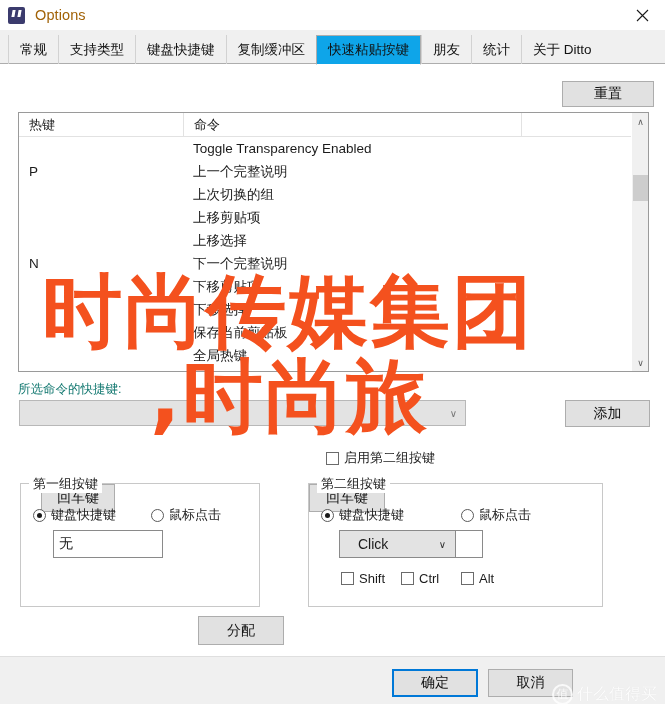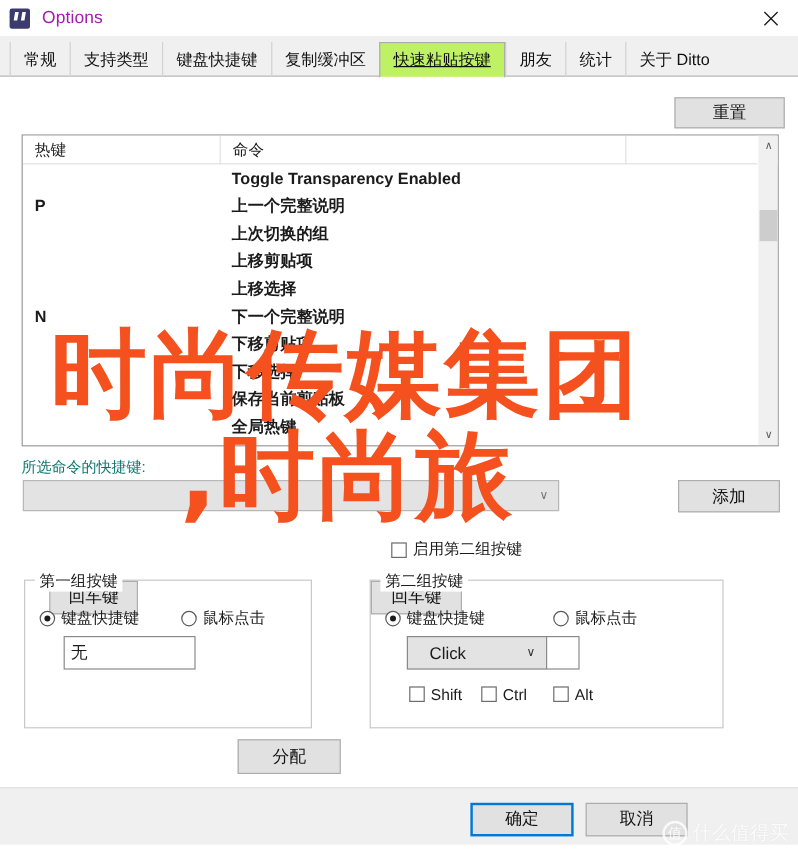--- a/index.html
+++ b/index.html
@@ -47,21 +47,21 @@
     content: "";
     position: absolute;
     left: 10px; top: 3px;
     width: 3px; height: 7px;
     background: #ffffff;
     transform: skewX(-10deg);
   }
   .title-text {
     margin-left: 10px;
     font-size: 14.5px;
-    color: #a21caf;
+    color: #a16207;
     letter-spacing: 0.1px;
   }
   .win-close {
     position: absolute;
     right: 0; top: 0;
     width: 46px; height: 30px;
     display: flex; align-items: center; justify-content: center;
     color: #1b1b1b;
     font-size: 15px;
     cursor: default;
@@ -89,27 +89,26 @@
     padding: 0 11px;
     font-size: 13.5px;
     color: #111;
     border-left: 1px solid #d2d2d2;
     background: transparent;
     cursor: default;
     white-space: nowrap;
   }
   .tab:first-child { border-left: 1px solid #d2d2d2; }
   .tab.active {
-    background: #bef264;
+    background: #0ea5e9;
     border: 1px solid #adadad;
     border-bottom: 1px solid #ffffff;
     margin-bottom: -1px;
     position: relative;
     z-index: 3;
-    text-decoration: underline;
   }
 
   
   .page {
     position: absolute;
     left: 0; top: 64px;
     width: 665px; height: 588px;
     background: #ffffff;
   }
 
@@ -161,21 +160,21 @@
     font-size: 13px;
     color: #1b1b1b;
   }
   .lv-th.c0 { left: 10px; }
   .lv-th.c1 { left: 164px; padding-left: 10px; border-left: 1px solid #e2e2e2; height: 24px; }
   .lv-divider {
     position: absolute;
     top: 0; width: 1px; height: 24px;
     background: #e2e2e2;
   }
-  .lv-body { position: relative; font-weight: bold; }
+  .lv-body { position: relative; }
   .lv-row {
     position: relative;
     height: 23px;
     display: flex;
     align-items: center;
     font-size: 13.5px;
     color: #1b1b1b;
   }
   .lv-cell-key {
     position: absolute;

